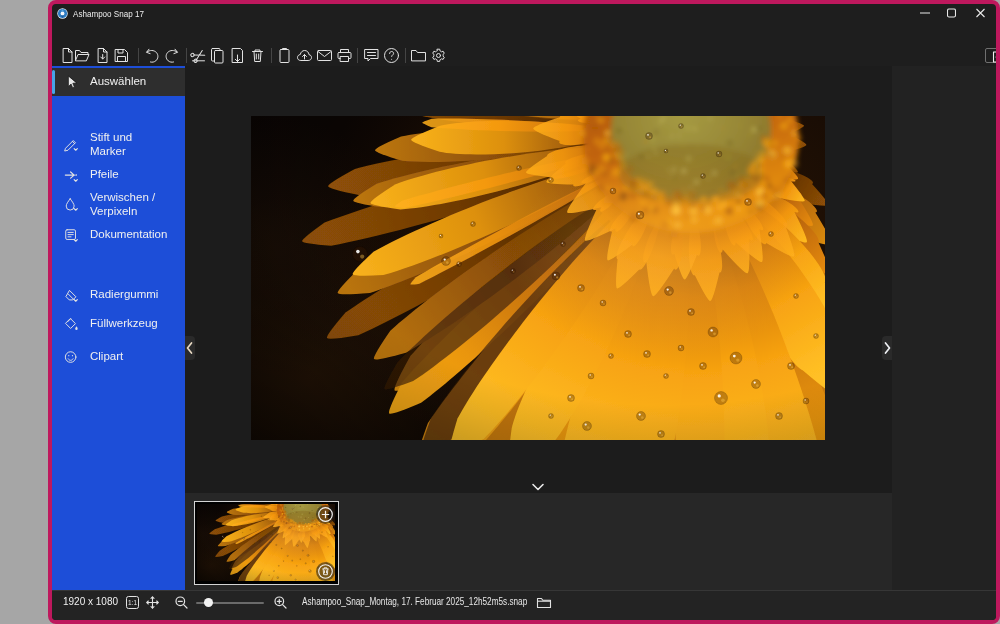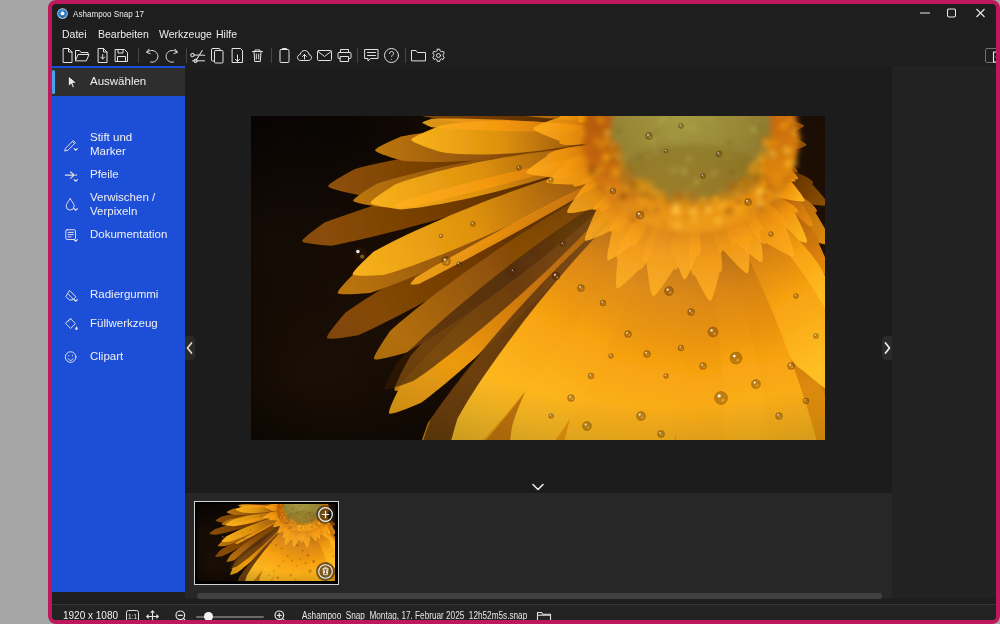--- a/index.html
+++ b/index.html
@@ -23,21 +23,21 @@
 .slb { position:absolute; left:38px; top:50%; transform:translateY(-50%); font-size:11.5px; color:#f0f0f0; line-height:13.5px; }
 .srow .sic svg { display:block; }
 #canvas { position:absolute; left:133px; top:62px; width:707px; height:427px; background:#1c1c1c; }
 #rightstrip { position:absolute; left:840px; top:62px; right:0; bottom:22px; background:#222222; }
 #photo { position:absolute; left:66px; top:50px; width:574px; height:324px; }
 #thumbpanel { position:absolute; left:133px; top:489px; width:707px; bottom:22px; background:#272727; }
 #thumb { position:absolute; left:9px; top:8px; width:145px; height:84px; border:1.5px solid #d4d4d4; background:#000; }
 #thumb svg.im { position:absolute; left:2px; top:2px; }
 .thbtn { position:absolute; width:19px; height:19px; border-radius:50%; background:rgba(25,25,25,0.55); }
 #hscroll { position:absolute; left:12px; top:100px; width:685px; height:6px; border-radius:3px; background:#414141; }
-#statusbar { position:absolute; left:0; bottom:0; right:0; height:16px; background:#232323; border-top:1px solid #363636; }
+#statusbar { position:absolute; left:0; bottom:0; right:0; height:30px; background:#232323; border-top:1px solid #363636; }
 .st-text { position:absolute; top:5px; font-size:10px; color:#f0f0f0; white-space:pre; }
 .st-ic { position:absolute; top:3.5px; }
 .sl-track { position:absolute; left:144px; top:10.5px; width:68px; height:2px; background:#6a6a6a; border-radius:1px; }
 .sl-knob { position:absolute; left:152px; top:7px; width:9px; height:9px; border-radius:50%; background:#f2f2f2; }
 .navtab { position:absolute; background:#2a2a2a; }
 </style></head>
 <body>
 <svg width="0" height="0" style="position:absolute">
     <defs>
       <g id="flowerart">
@@ -691,26 +691,20 @@
     <svg class="wbtn" style="right:66px" width="10" height="18" viewBox="0 0 10 18">
         <path d="M0 9 h10" stroke="#e8e8e8" stroke-width="1"></path>
       </svg>
     <svg class="wbtn" style="right:40px" width="9" height="18" viewBox="0 0 9 18">
         <rect x="0.5" y="5" width="8" height="8" rx="1.5" fill="none" stroke="#e8e8e8" stroke-width="1.1"></rect>
       </svg>
     <svg class="wbtn" style="right:11px" width="9" height="18" viewBox="0 0 9 18">
         <path d="M0.5 5 l8 8 M8.5 5 l-8 8" stroke="#e8e8e8" stroke-width="1.1"></path>
       </svg>
   </div>
-  <div id="menubar">
-    <span style="left:10px">Datei</span>
-      <span style="left:46px">Bearbeiten</span>
-      <span style="left:107px">Werkzeuge</span>
-      <span style="left:164px">Hilfe</span>
-  </div>
   <div id="toolbar">
     <div style="position:absolute;left:85.5px;top:3px;width:1px;height:15px;background:#454545"></div>
       <div style="position:absolute;left:133.5px;top:3px;width:1px;height:15px;background:#454545"></div>
       <div style="position:absolute;left:219px;top:3px;width:1px;height:15px;background:#454545"></div>
       <div style="position:absolute;left:305px;top:3px;width:1px;height:15px;background:#454545"></div>
       <div style="position:absolute;left:352.5px;top:3px;width:1px;height:15px;background:#454545"></div>
       <svg class="ti" style="left:6.5px" width="17" height="17" viewBox="0 0 17 17" fill="none" stroke="#e2e2e2" stroke-width="1" stroke-linecap="round" stroke-linejoin="round">
         <path d="M4.5 1.5 h5 l3.5 3.5 v10.5 h-8.5 z"></path>
         <path d="M9.5 1.5 v3.5 h3.5"></path>
       </svg>

